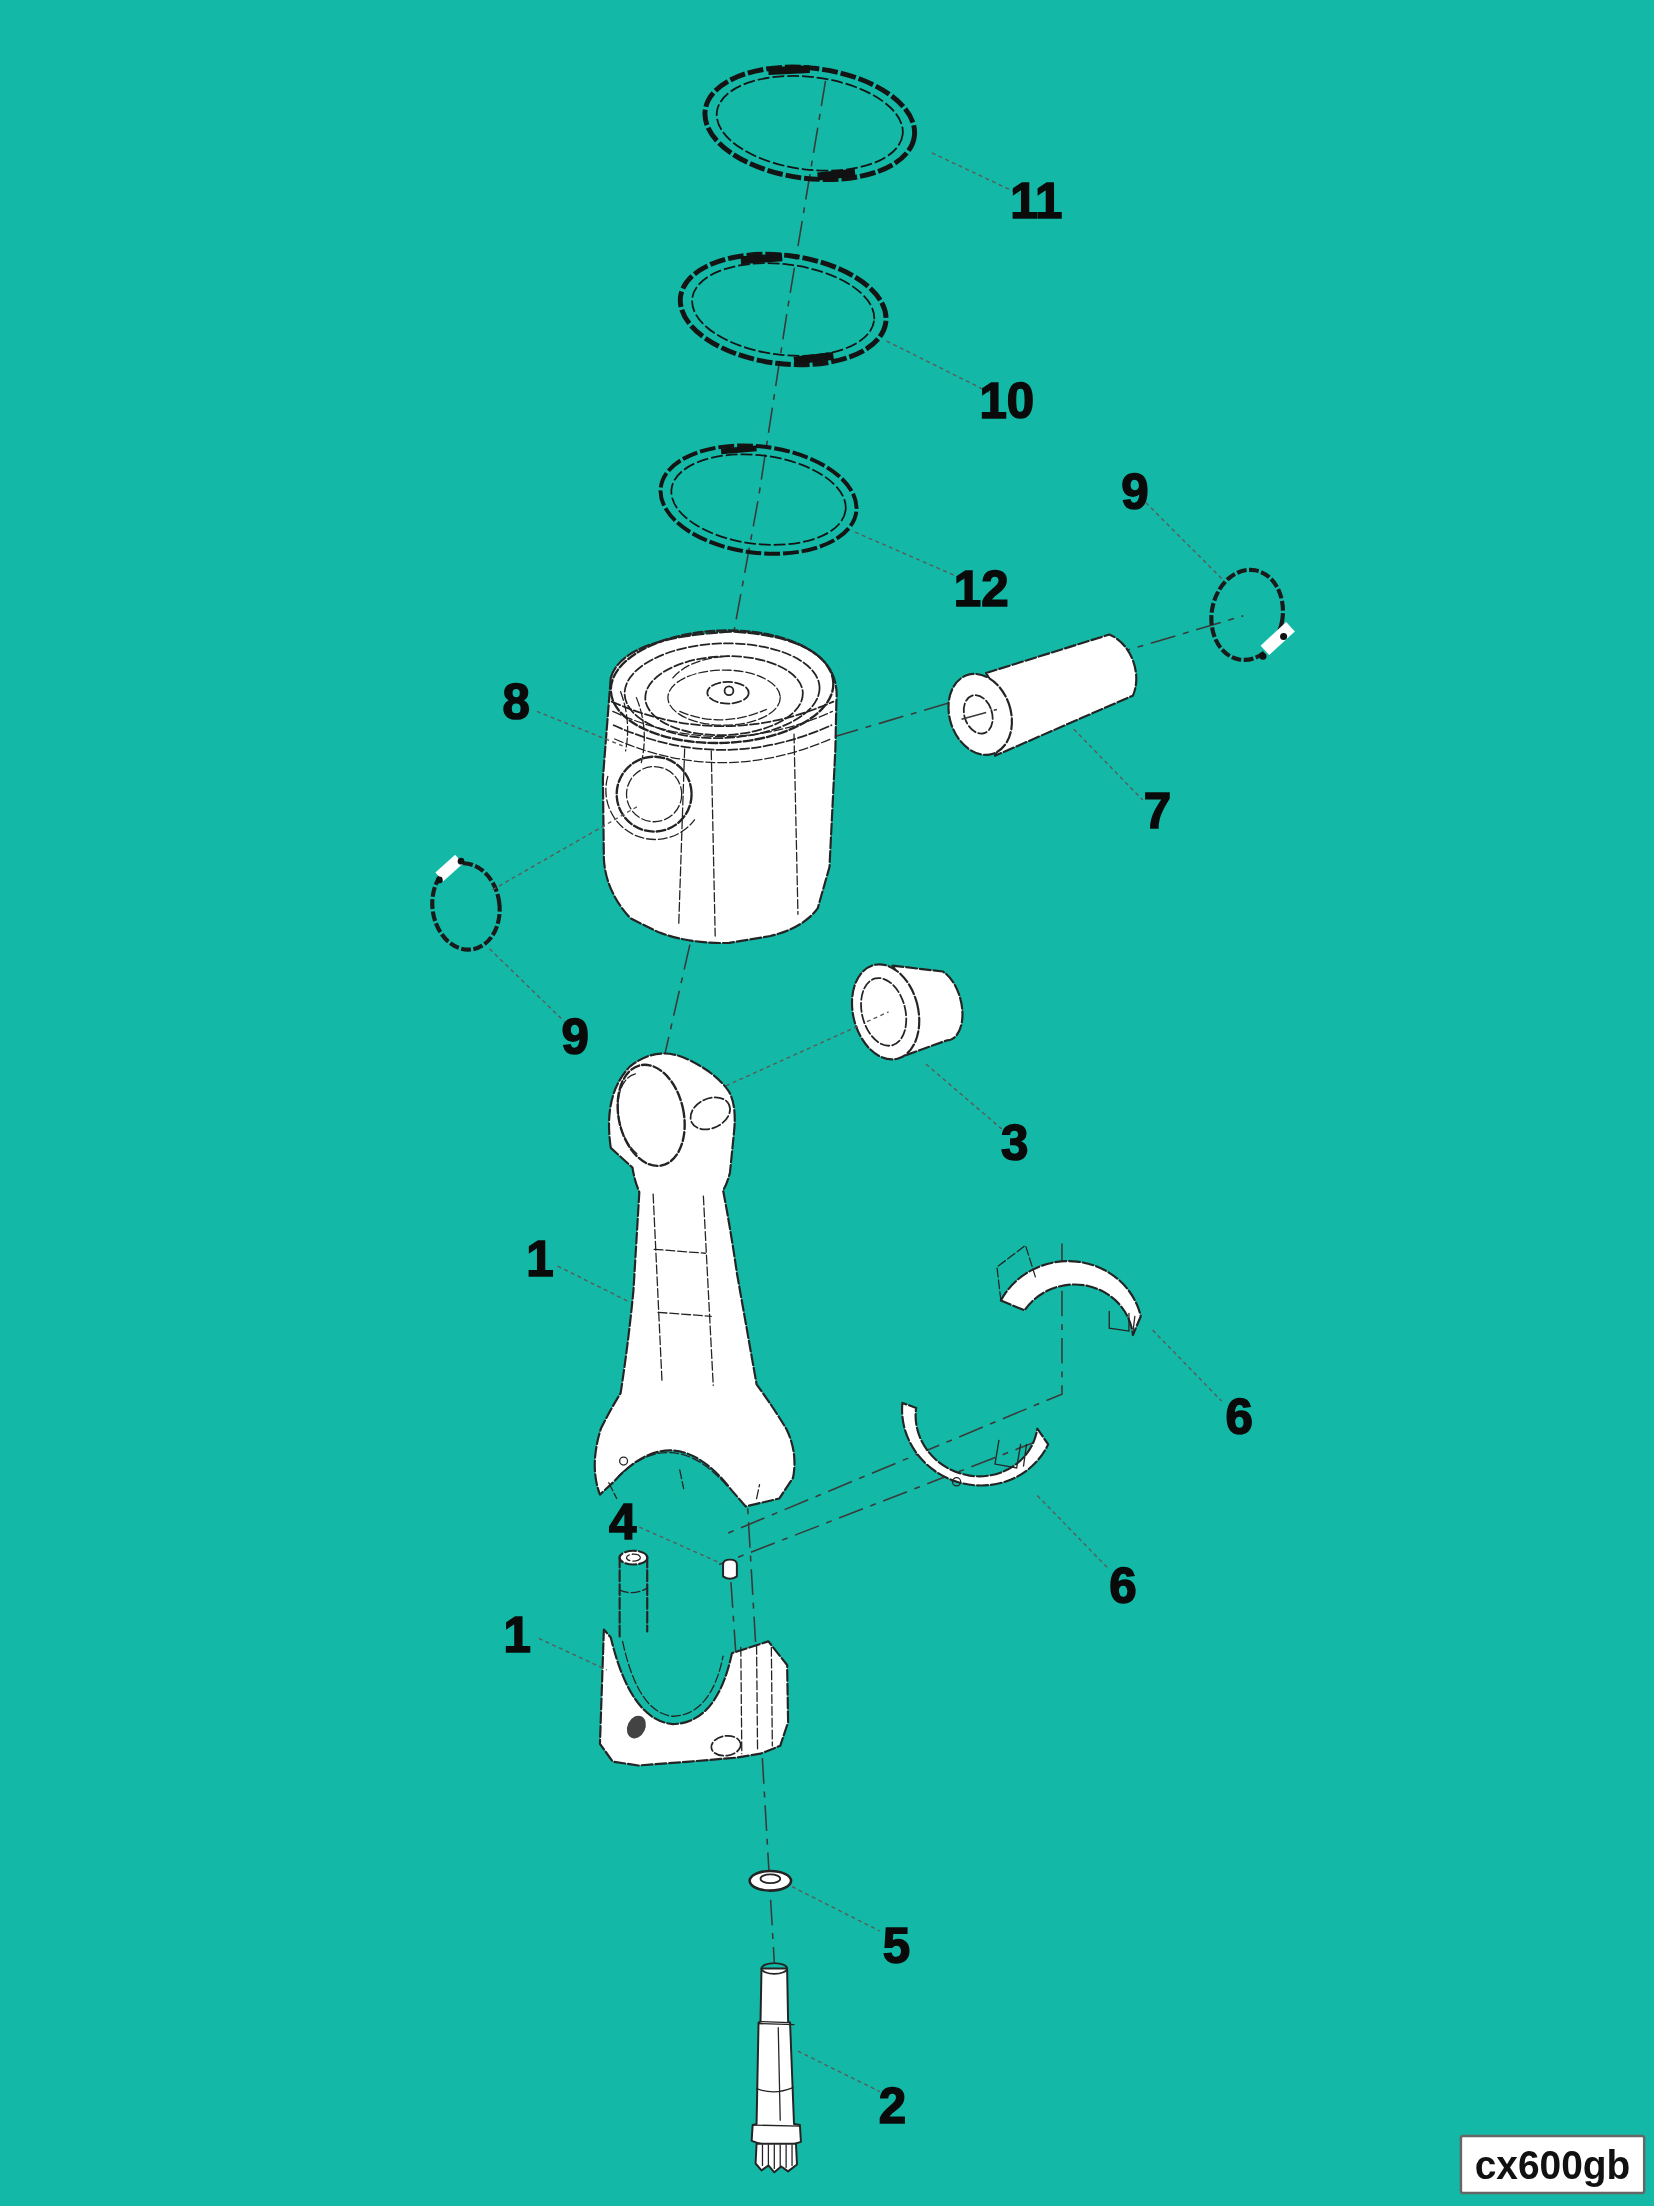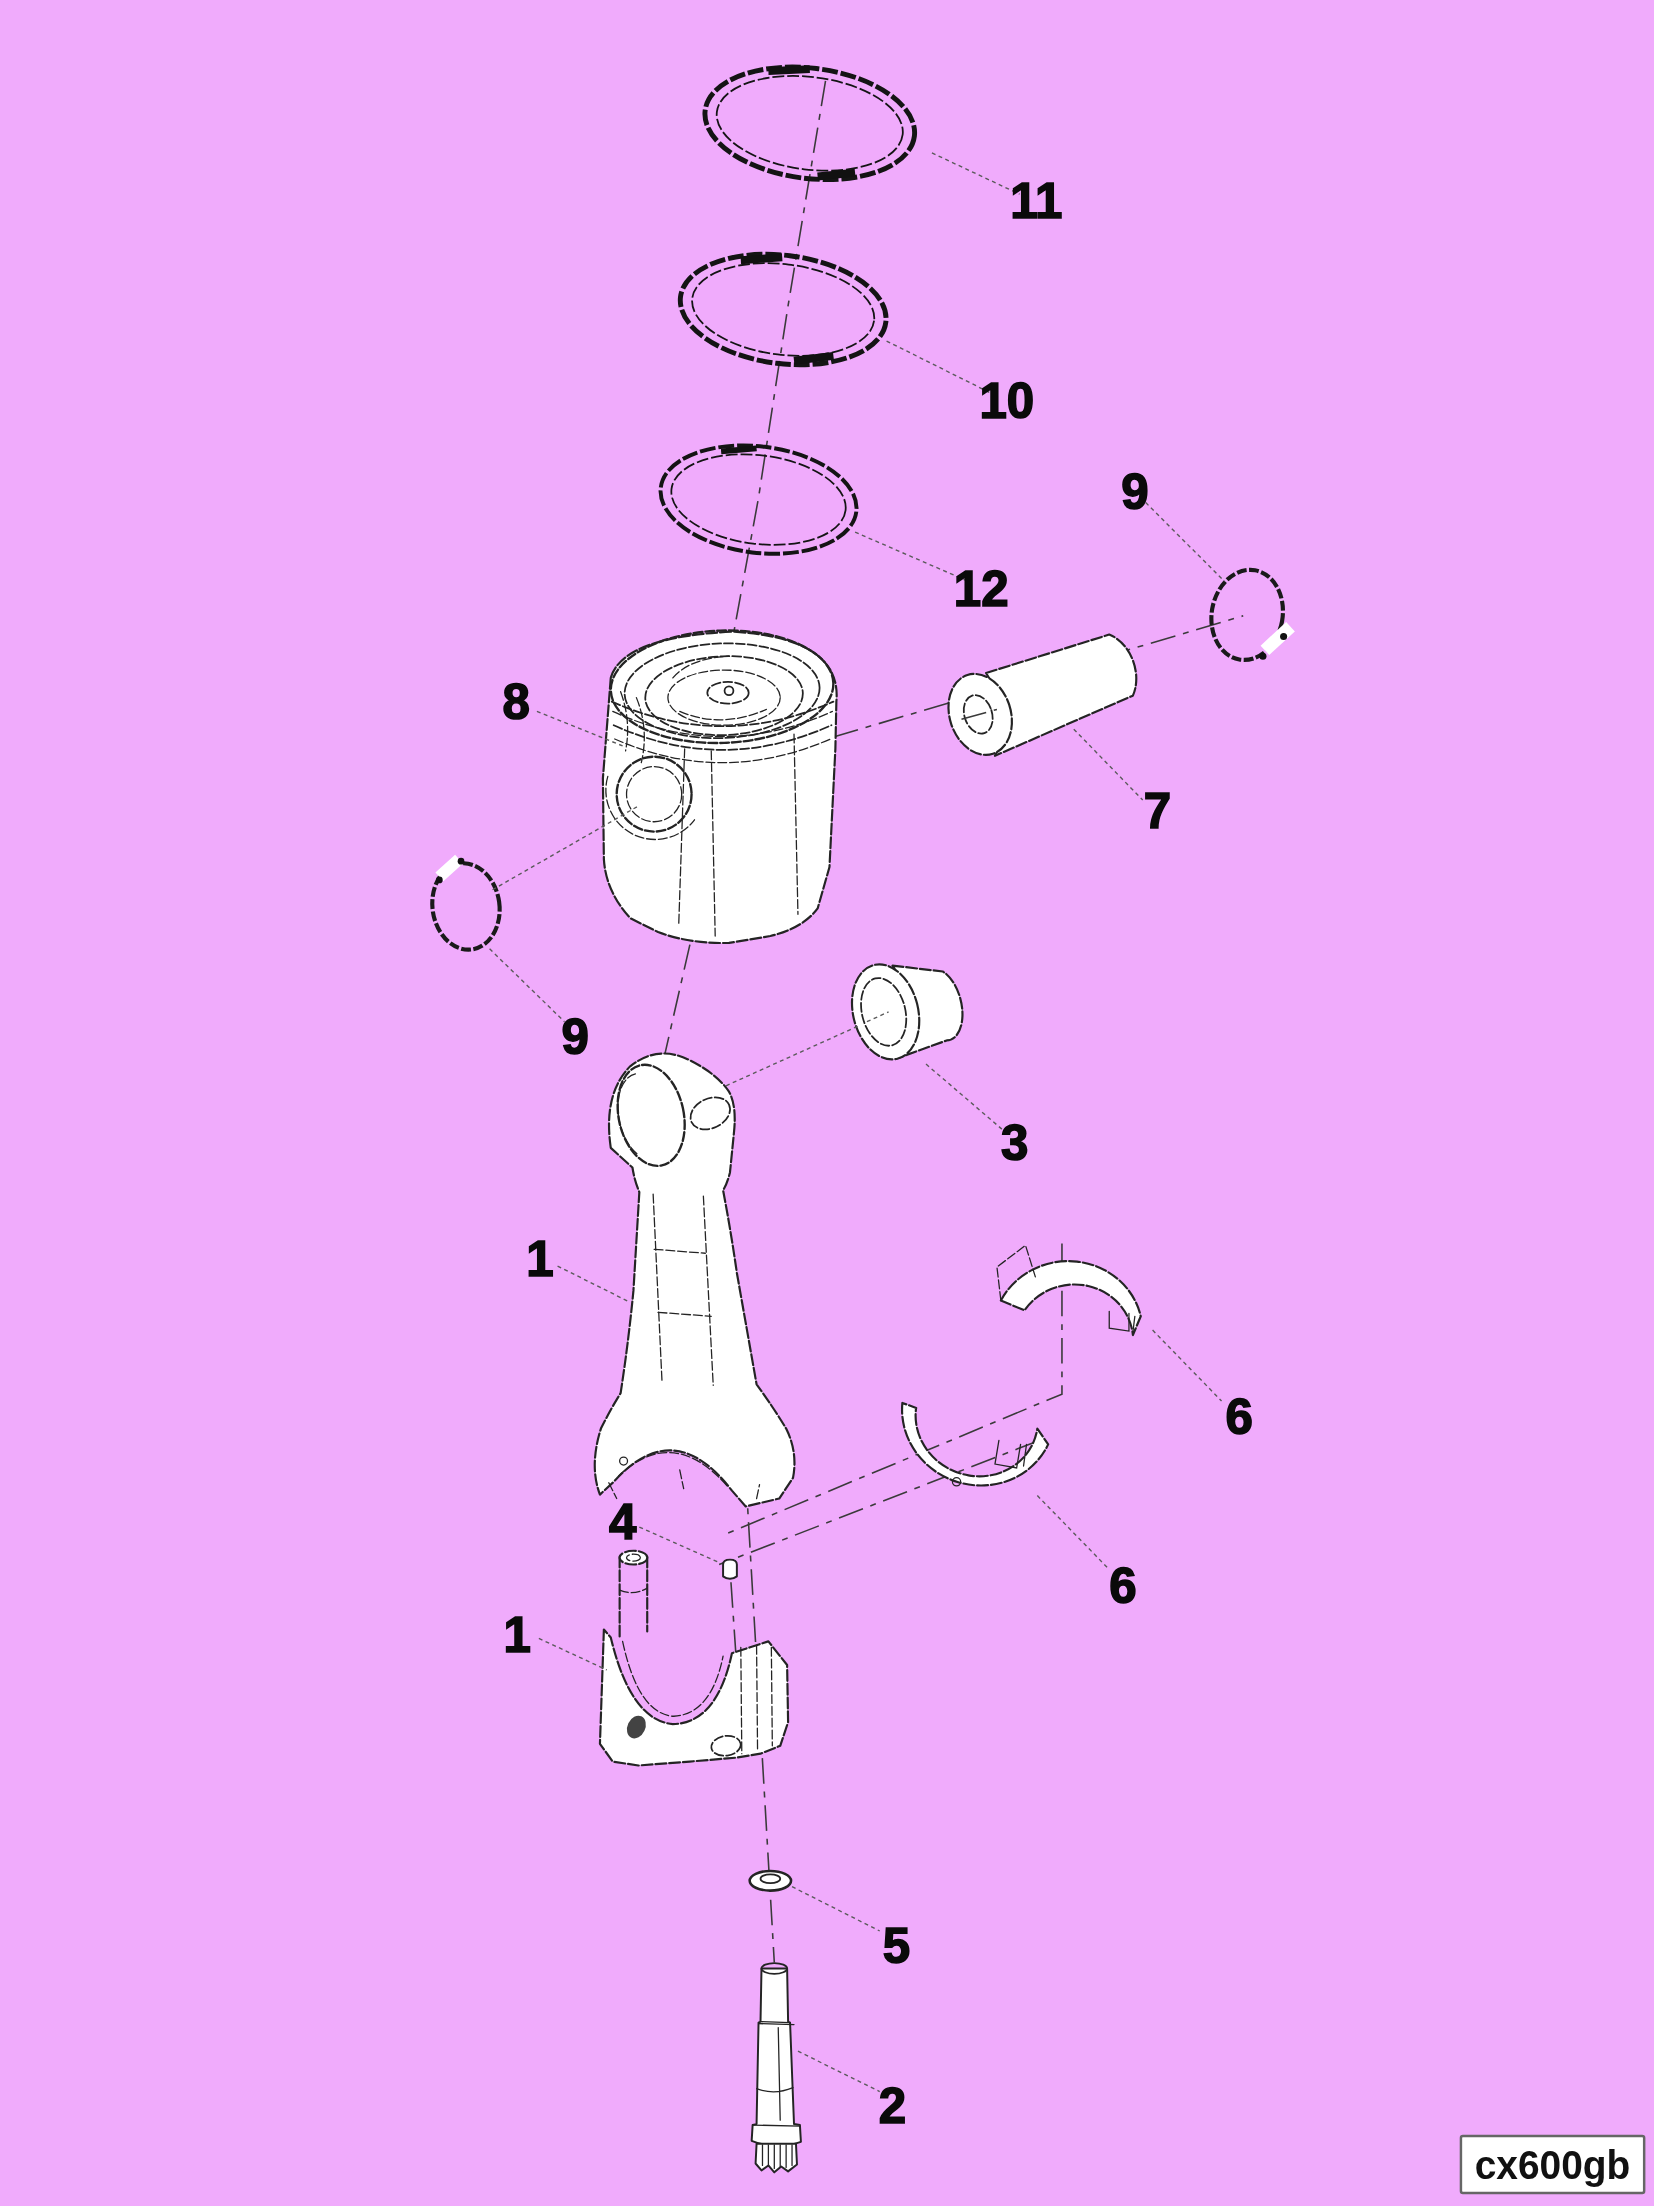--- a/index.html
+++ b/index.html
@@ -1,16 +1,16 @@
 <!DOCTYPE html>
 <html><head>
 <meta charset="utf-8">
 <style>
   html,body{margin:0;padding:0;background:#ffffff;}
-  .page{position:relative;width:1655px;height:2207px;background:#f0abfc;overflow:hidden;}
+  .page{position:relative;width:1655px;height:2207px;background:#14b8a6;overflow:hidden;}
   svg{display:block;}
   
   .ol{fill:#ffffff;stroke:#242424;stroke-width:2.2;stroke-dasharray:11 3;stroke-linejoin:round;stroke-linecap:round;}
   .ln{fill:none;stroke:#242424;stroke-width:1.8;stroke-dasharray:9 3;stroke-linecap:round;}
   .thin{stroke-width:1.3;}
   .solid{stroke-dasharray:none;}
   .ring-o{fill:none;stroke:#141414;stroke-width:5;stroke-dasharray:16 3;}
   .ring-i{fill:none;stroke:#141414;stroke-width:1.8;stroke-dasharray:12 3;}
   .gap{fill:none;stroke:#111;stroke-width:8;stroke-linecap:butt;}
   .clip{fill:none;stroke:#1a1a1a;stroke-width:4.2;stroke-dasharray:10 2.5;}

